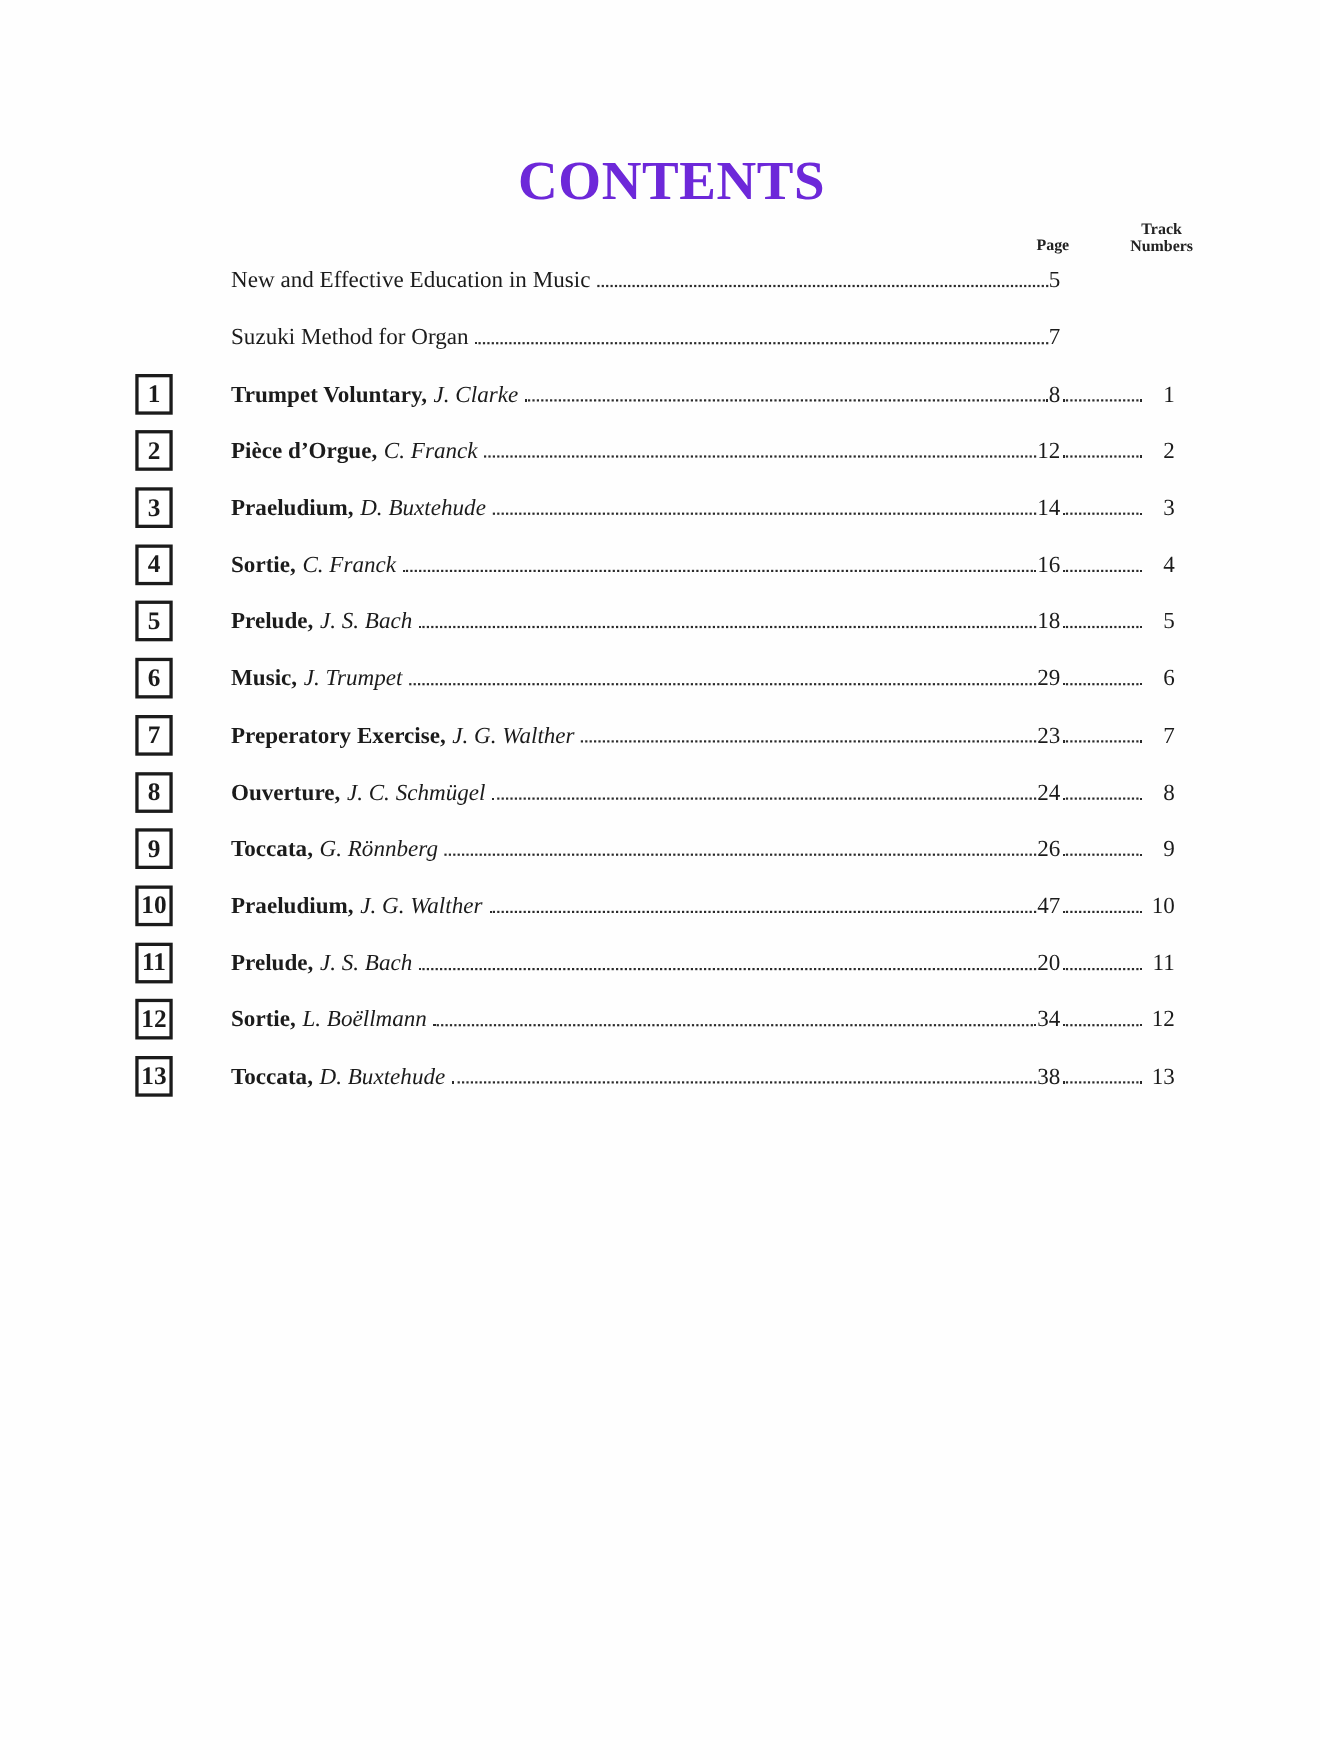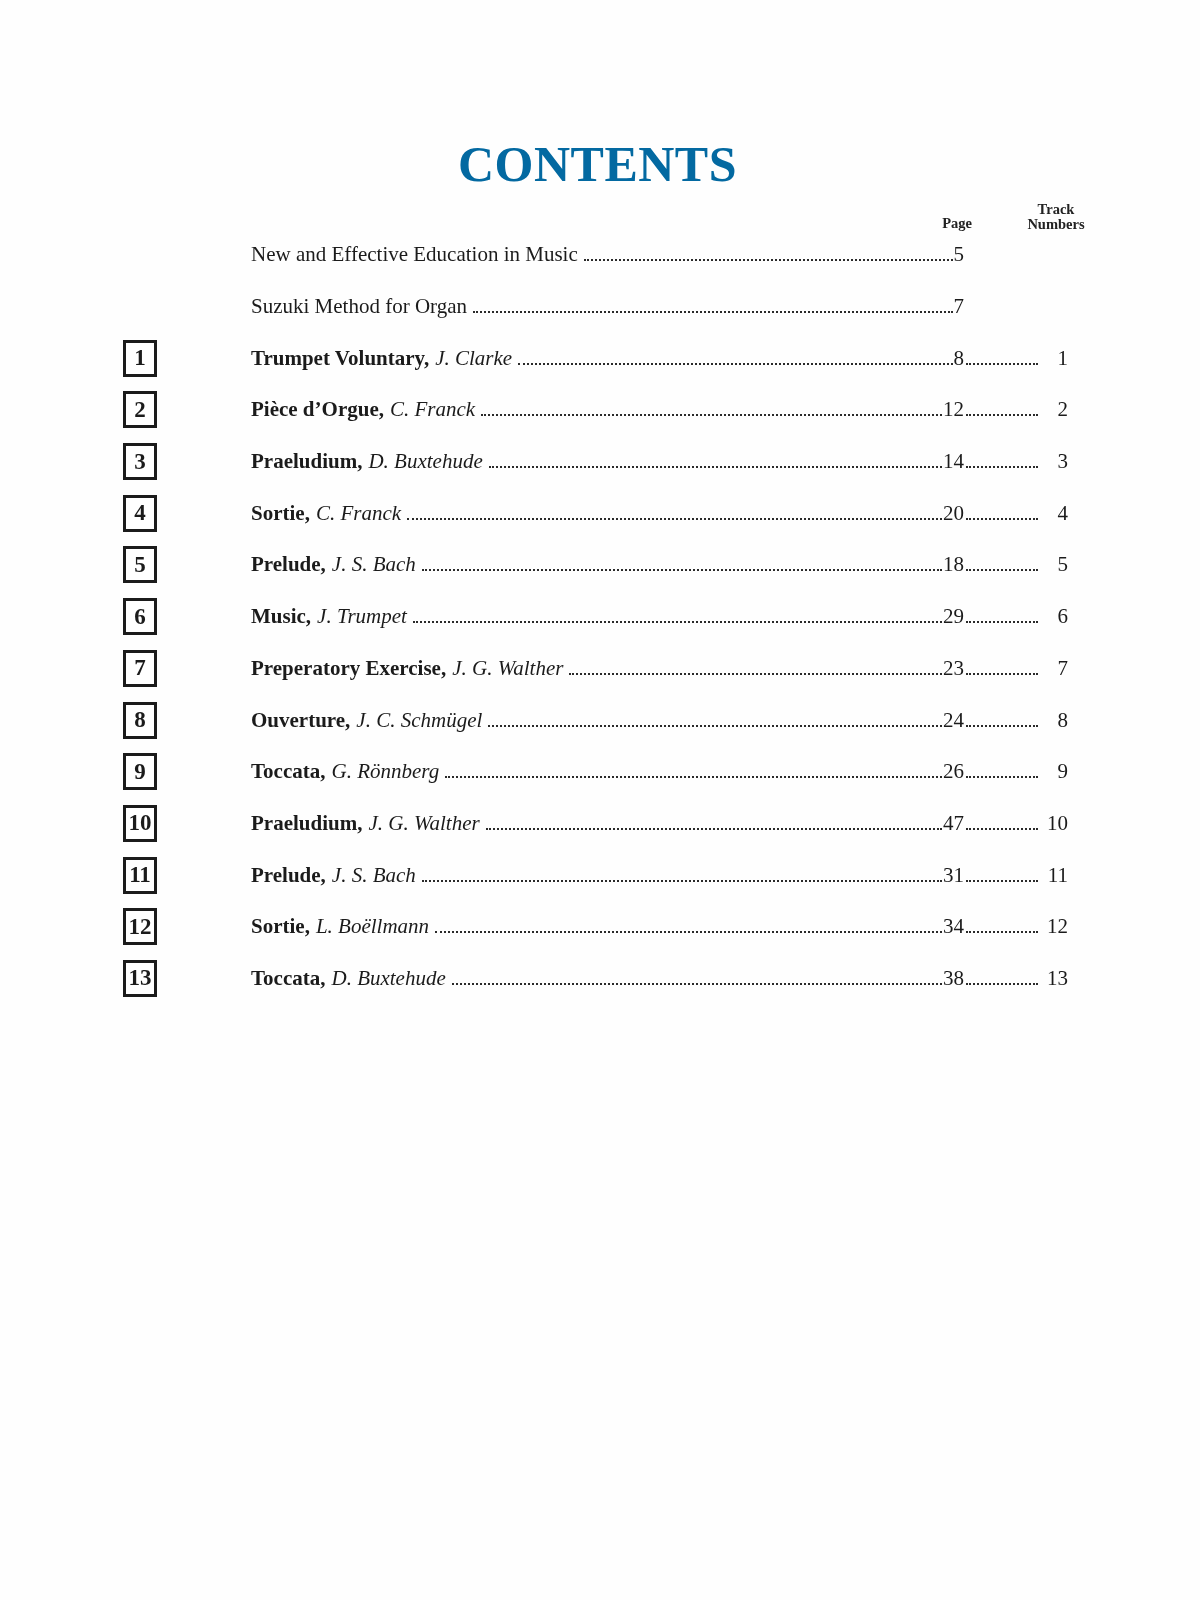--- a/index.html
+++ b/index.html
@@ -8,29 +8,29 @@
     width: 1200px;
     height: 1600px;
     background: #fefefe;
     font-family: "Liberation Serif", "DejaVu Serif", serif;
     color: #1b1b1b;
     overflow: hidden;
   }
   .title {
     position: absolute;
     top: 136px;
-    left: 125px;
+    left: 138px;
     width: 945px;
     margin: 0;
     text-align: center;
     font-size: 50px;
     font-weight: bold;
     letter-spacing: 0.5px;
     line-height: 56px;
-    color: #0369a1;
+    color: #6d28d9;
   }
   .col-headers {
     position: absolute;
     top: 200px;
     left: 123px;
     width: 945px;
     height: 34px;
     font-size: 14.5px;
     font-weight: bold;
     color: #222;
@@ -48,21 +48,20 @@
   .toc {
     position: absolute;
     top: 229px;
     left: 123px;
     width: 945px;
   }
   .row {
     display: flex;
     align-items: center;
     height: 51.7px;
-    gap: 41px;
   }
   .numcol { width: 87px; flex: 0 0 87px; }
   .numbox {
     width: 28px;
     height: 31px;
     border: 3px solid #1b1b1b;
     display: flex;
     align-items: center;
     justify-content: center;
     font-weight: bold;
@@ -194,21 +193,21 @@
       <div class="row">
     <div class="numcol">
       <div class="numbox">
         <span>4</span>
       </div>
     </div>
     <div class="entry">
       <span class="etitle">Sortie,</span>
       <span class="composer">C. Franck</span>
       <span class="leader"></span>
-      <span class="pagenum">20</span>
+      <span class="pagenum">16</span>
       <span class="leader2"></span>
       <span class="tracknum">4</span>
     </div>
   </div>
       <div class="row">
     <div class="numcol">
       <div class="numbox">
         <span>5</span>
       </div>
     </div>
@@ -299,21 +298,21 @@
       <div class="row">
     <div class="numcol">
       <div class="numbox">
         <span>11</span>
       </div>
     </div>
     <div class="entry">
       <span class="etitle">Prelude,</span>
       <span class="composer">J. S. Bach</span>
       <span class="leader"></span>
-      <span class="pagenum">31</span>
+      <span class="pagenum">20</span>
       <span class="leader2"></span>
       <span class="tracknum">11</span>
     </div>
   </div>
       <div class="row">
     <div class="numcol">
       <div class="numbox">
         <span>12</span>
       </div>
     </div>

